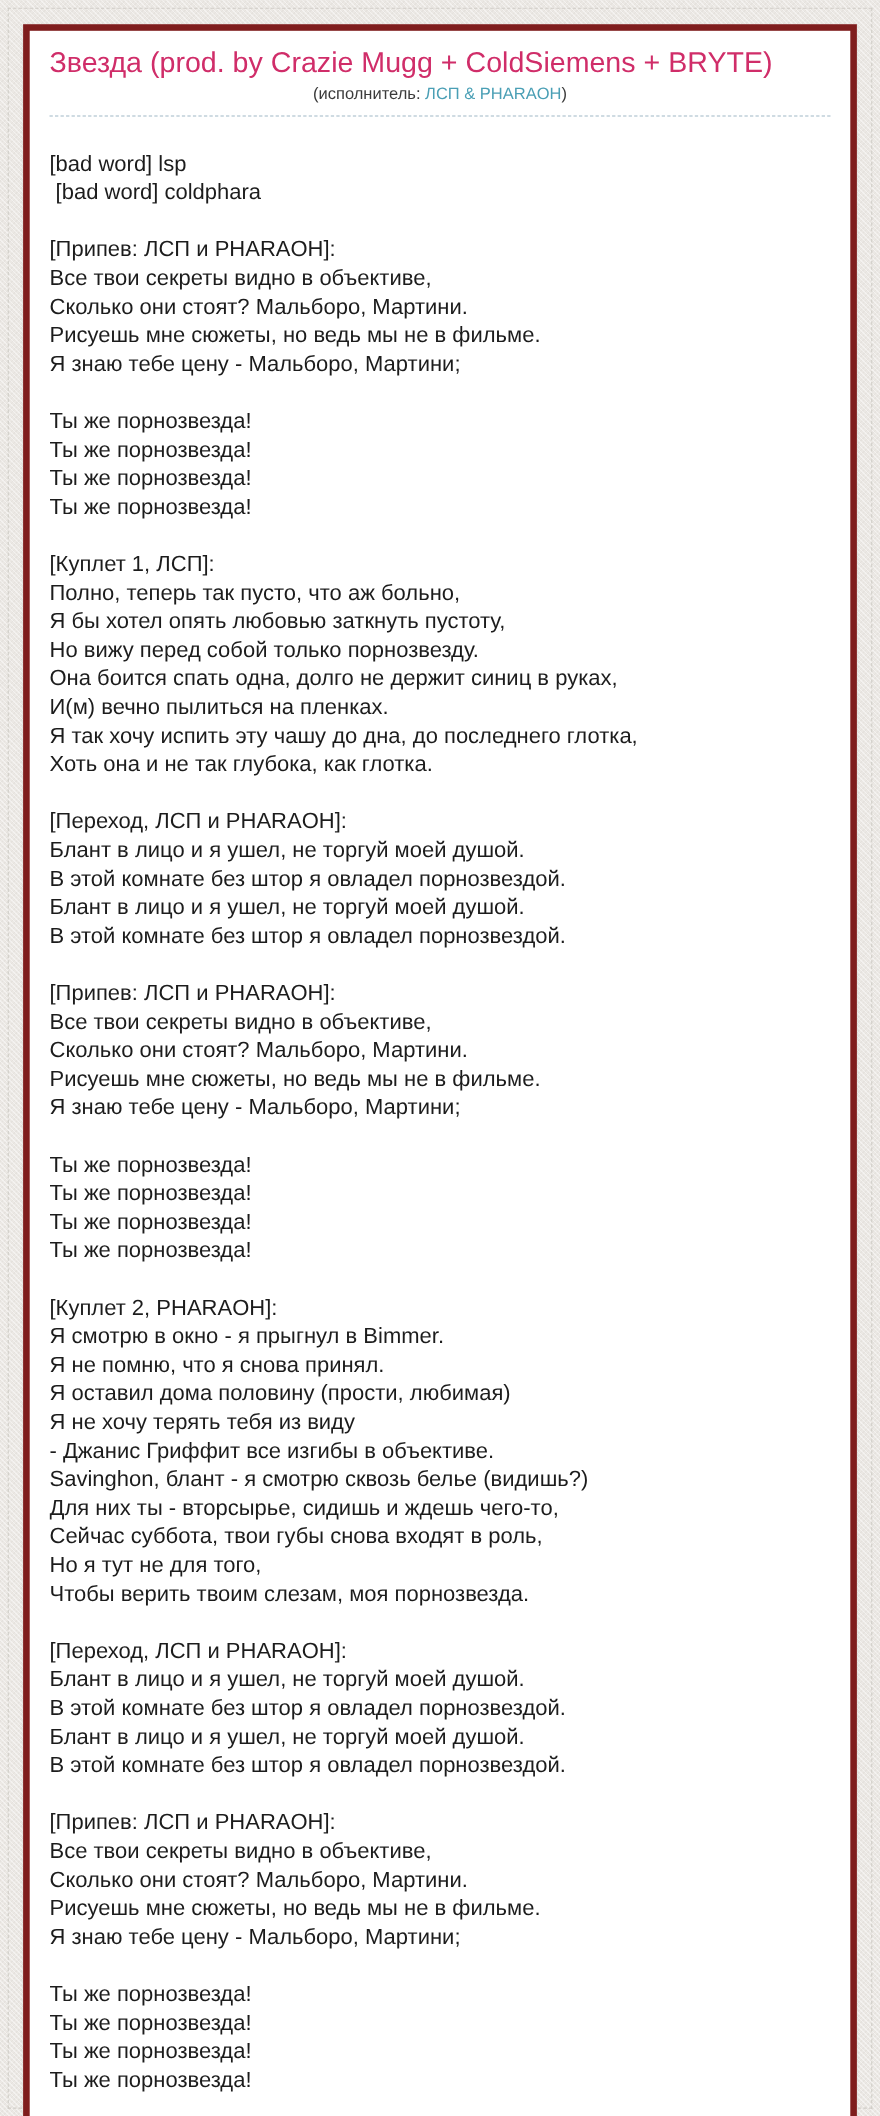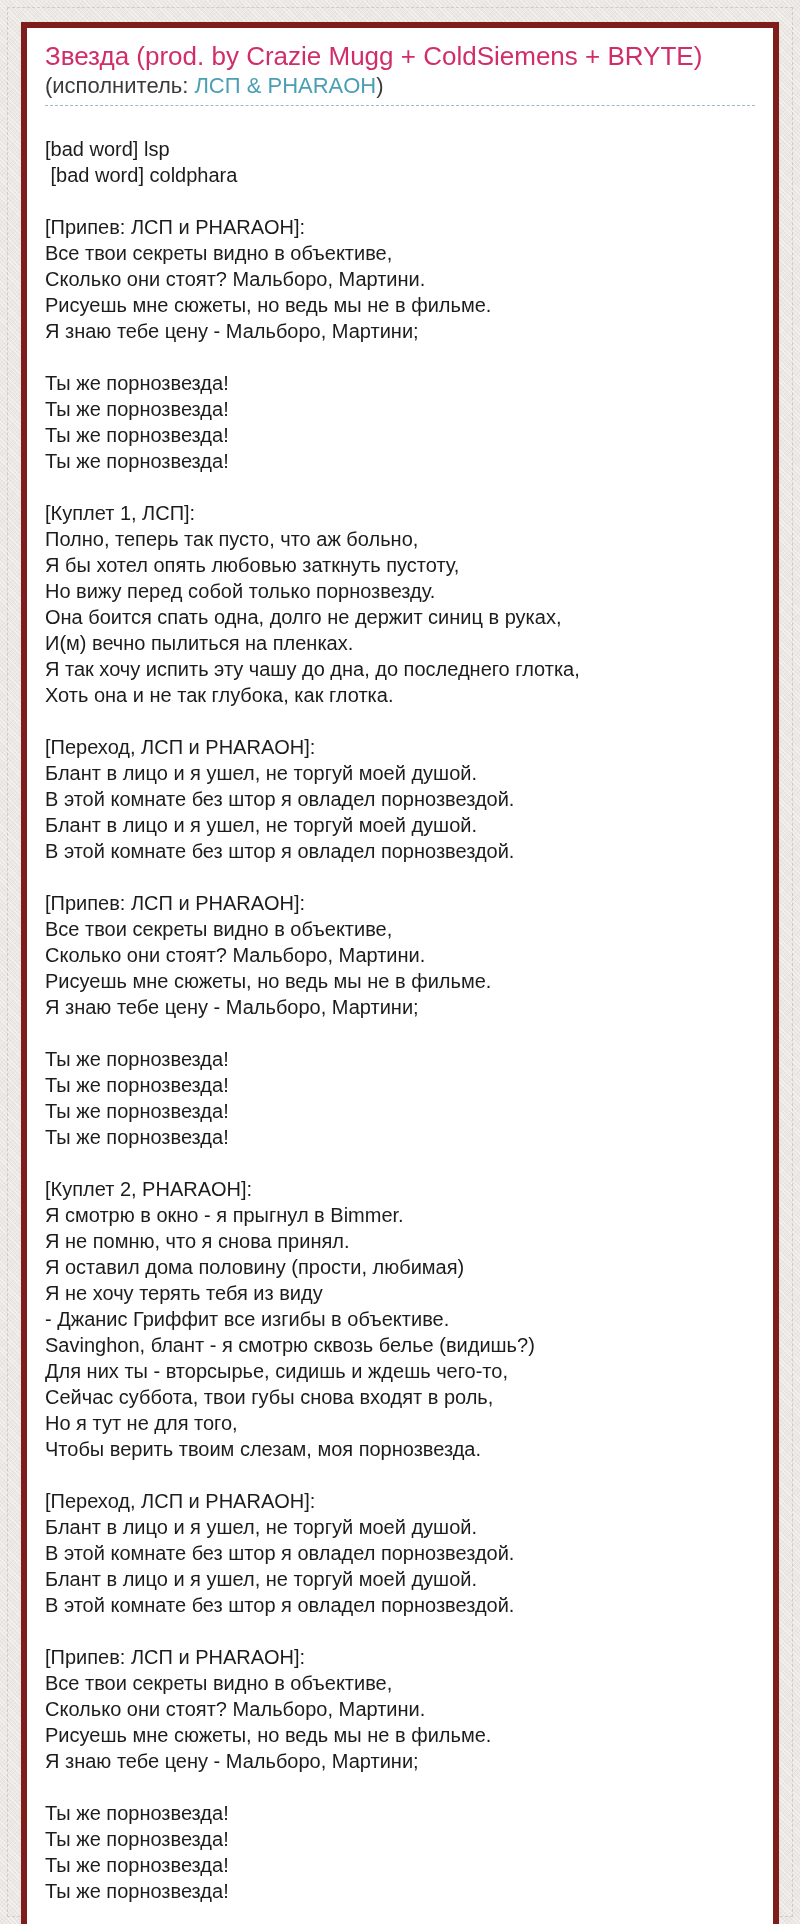--- a/index.html
+++ b/index.html
@@ -35,24 +35,25 @@
   .song-title {
     font-size: 26px;
     font-weight: normal;
     line-height: 32px;
     color: var(--title-color, #d02d69);
     letter-spacing: 0;
   }
   .artist-line {
     margin-top: 3px;
     padding-bottom: 9px;
-    font-size: 22px;
+    font-size: 15px;
     line-height: 21px;
     color: #3a3a3a;
     border-bottom: 1px dashed var(--divider-color, #9fb7c6);
+    text-align: center;
   }
   .artist-link {
     color: var(--link-color, #4a9fb5);
     text-decoration: none;
     cursor: pointer;
   }
   .lyrics {
     margin-top: 30px;
     font-size: 20px;
     line-height: 26px;

